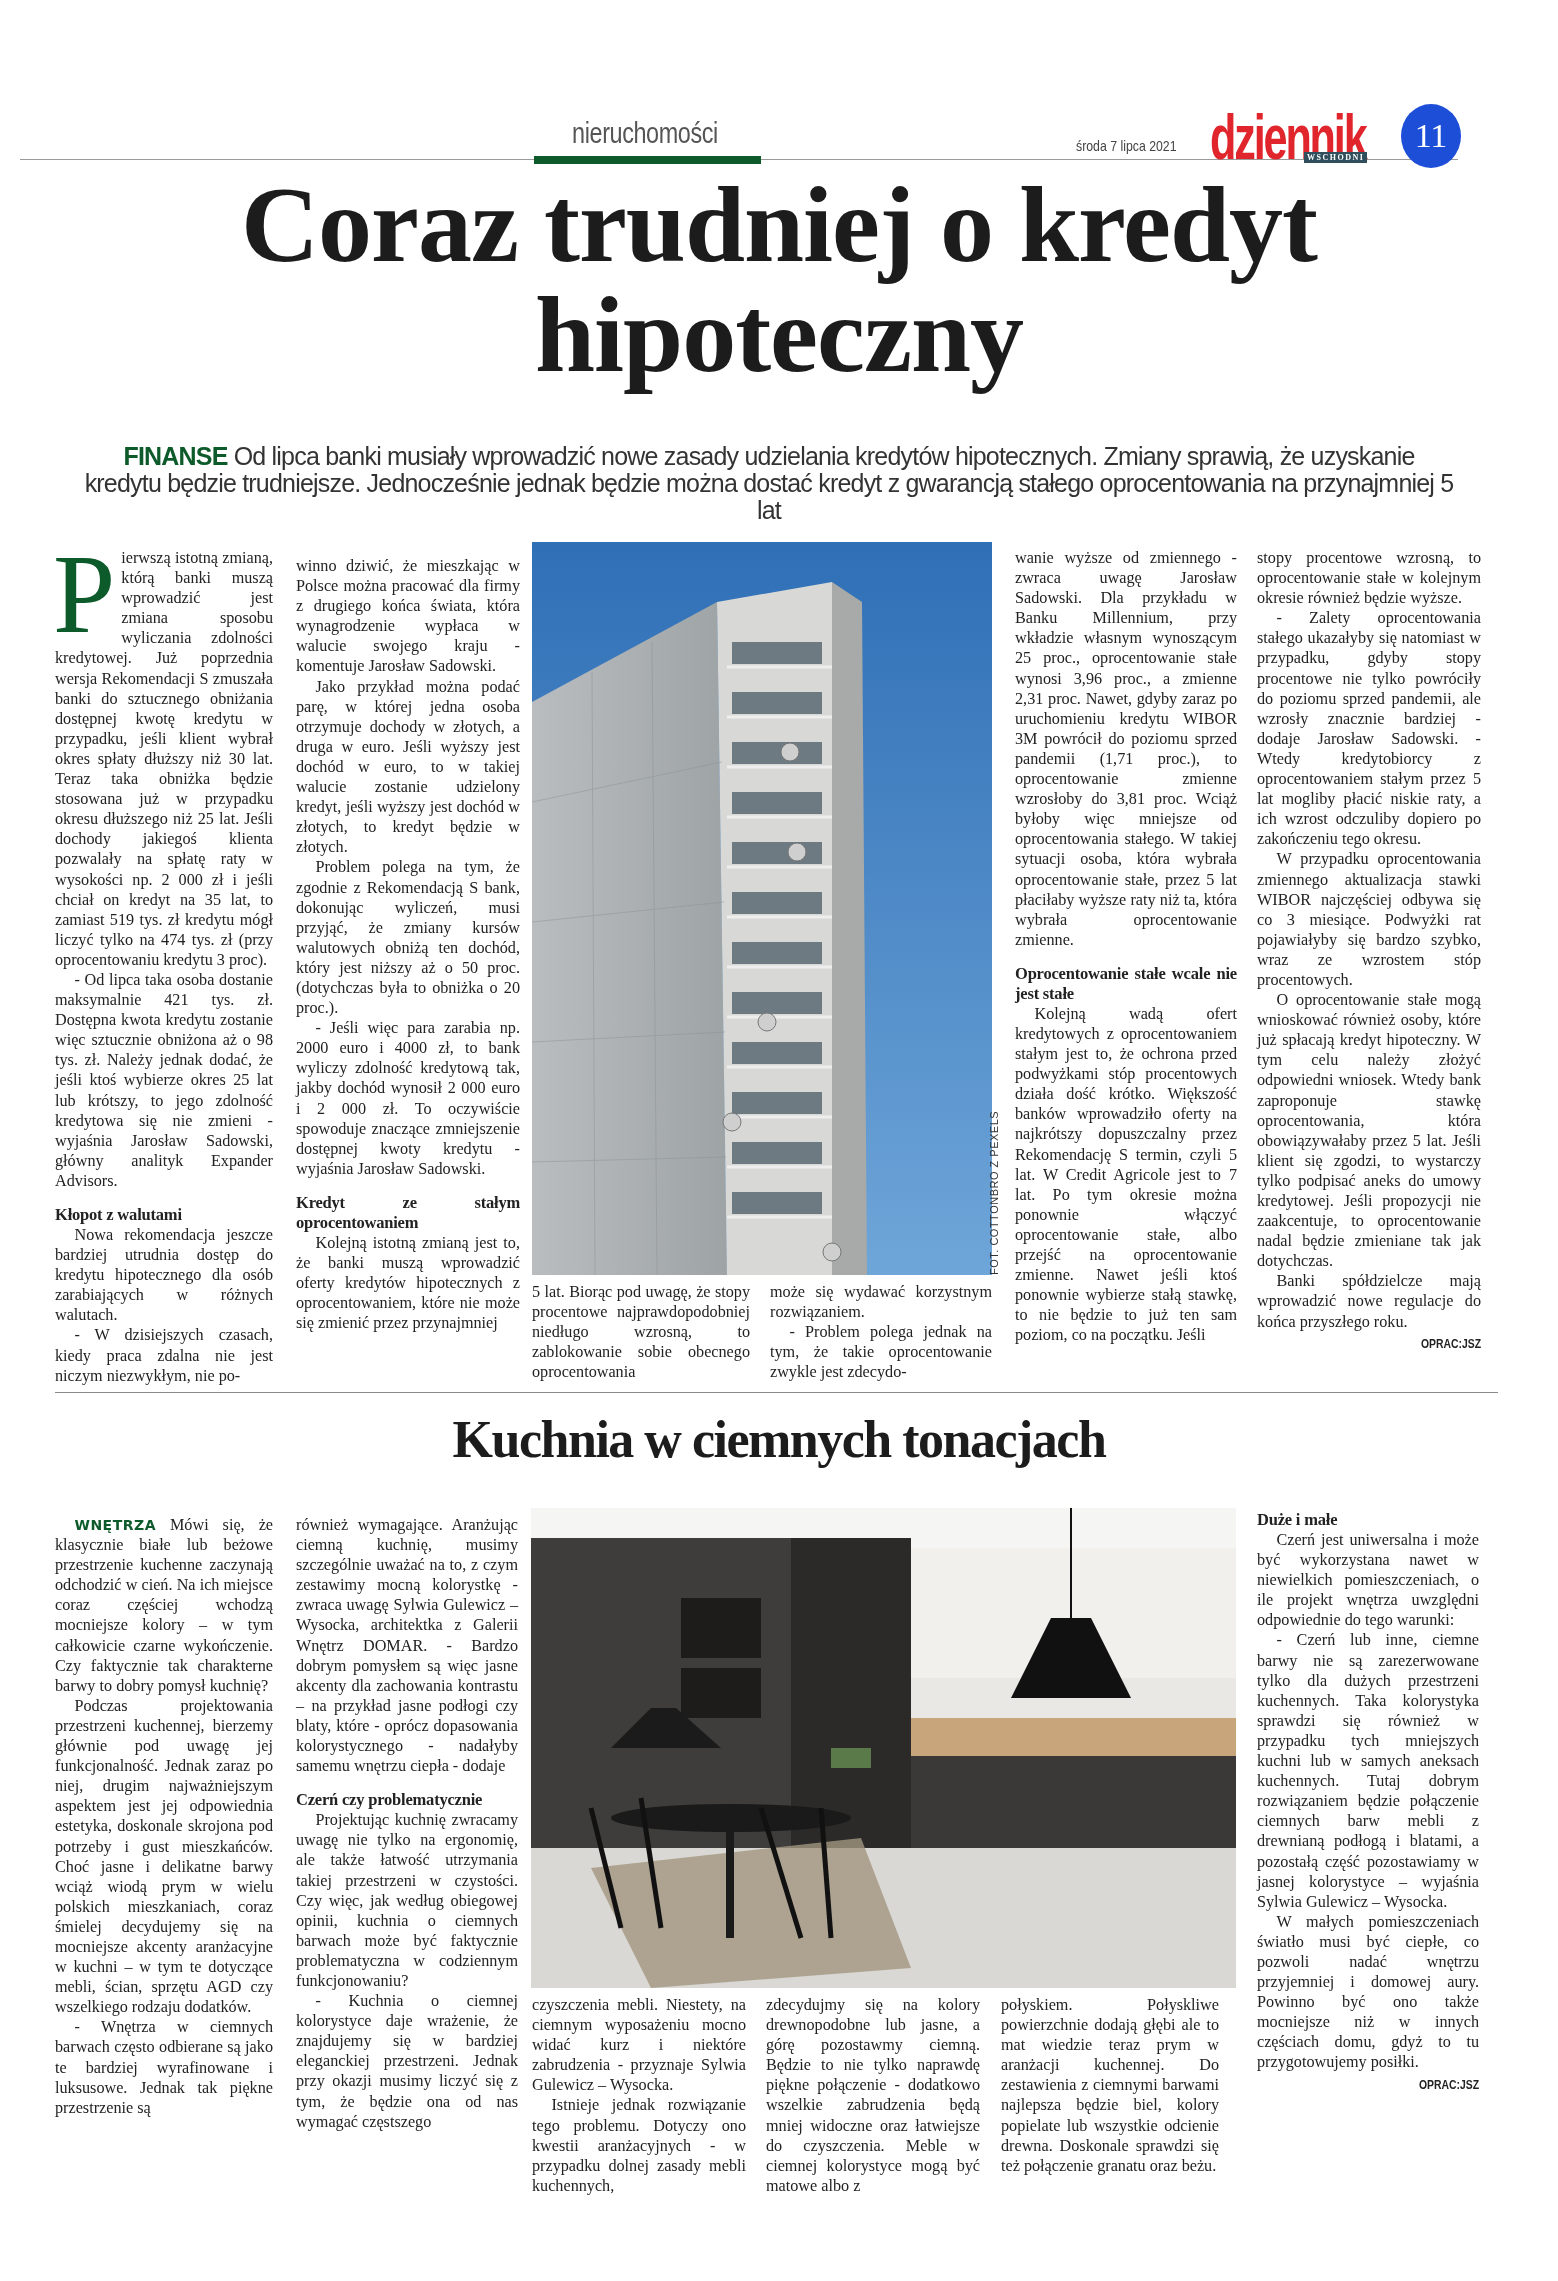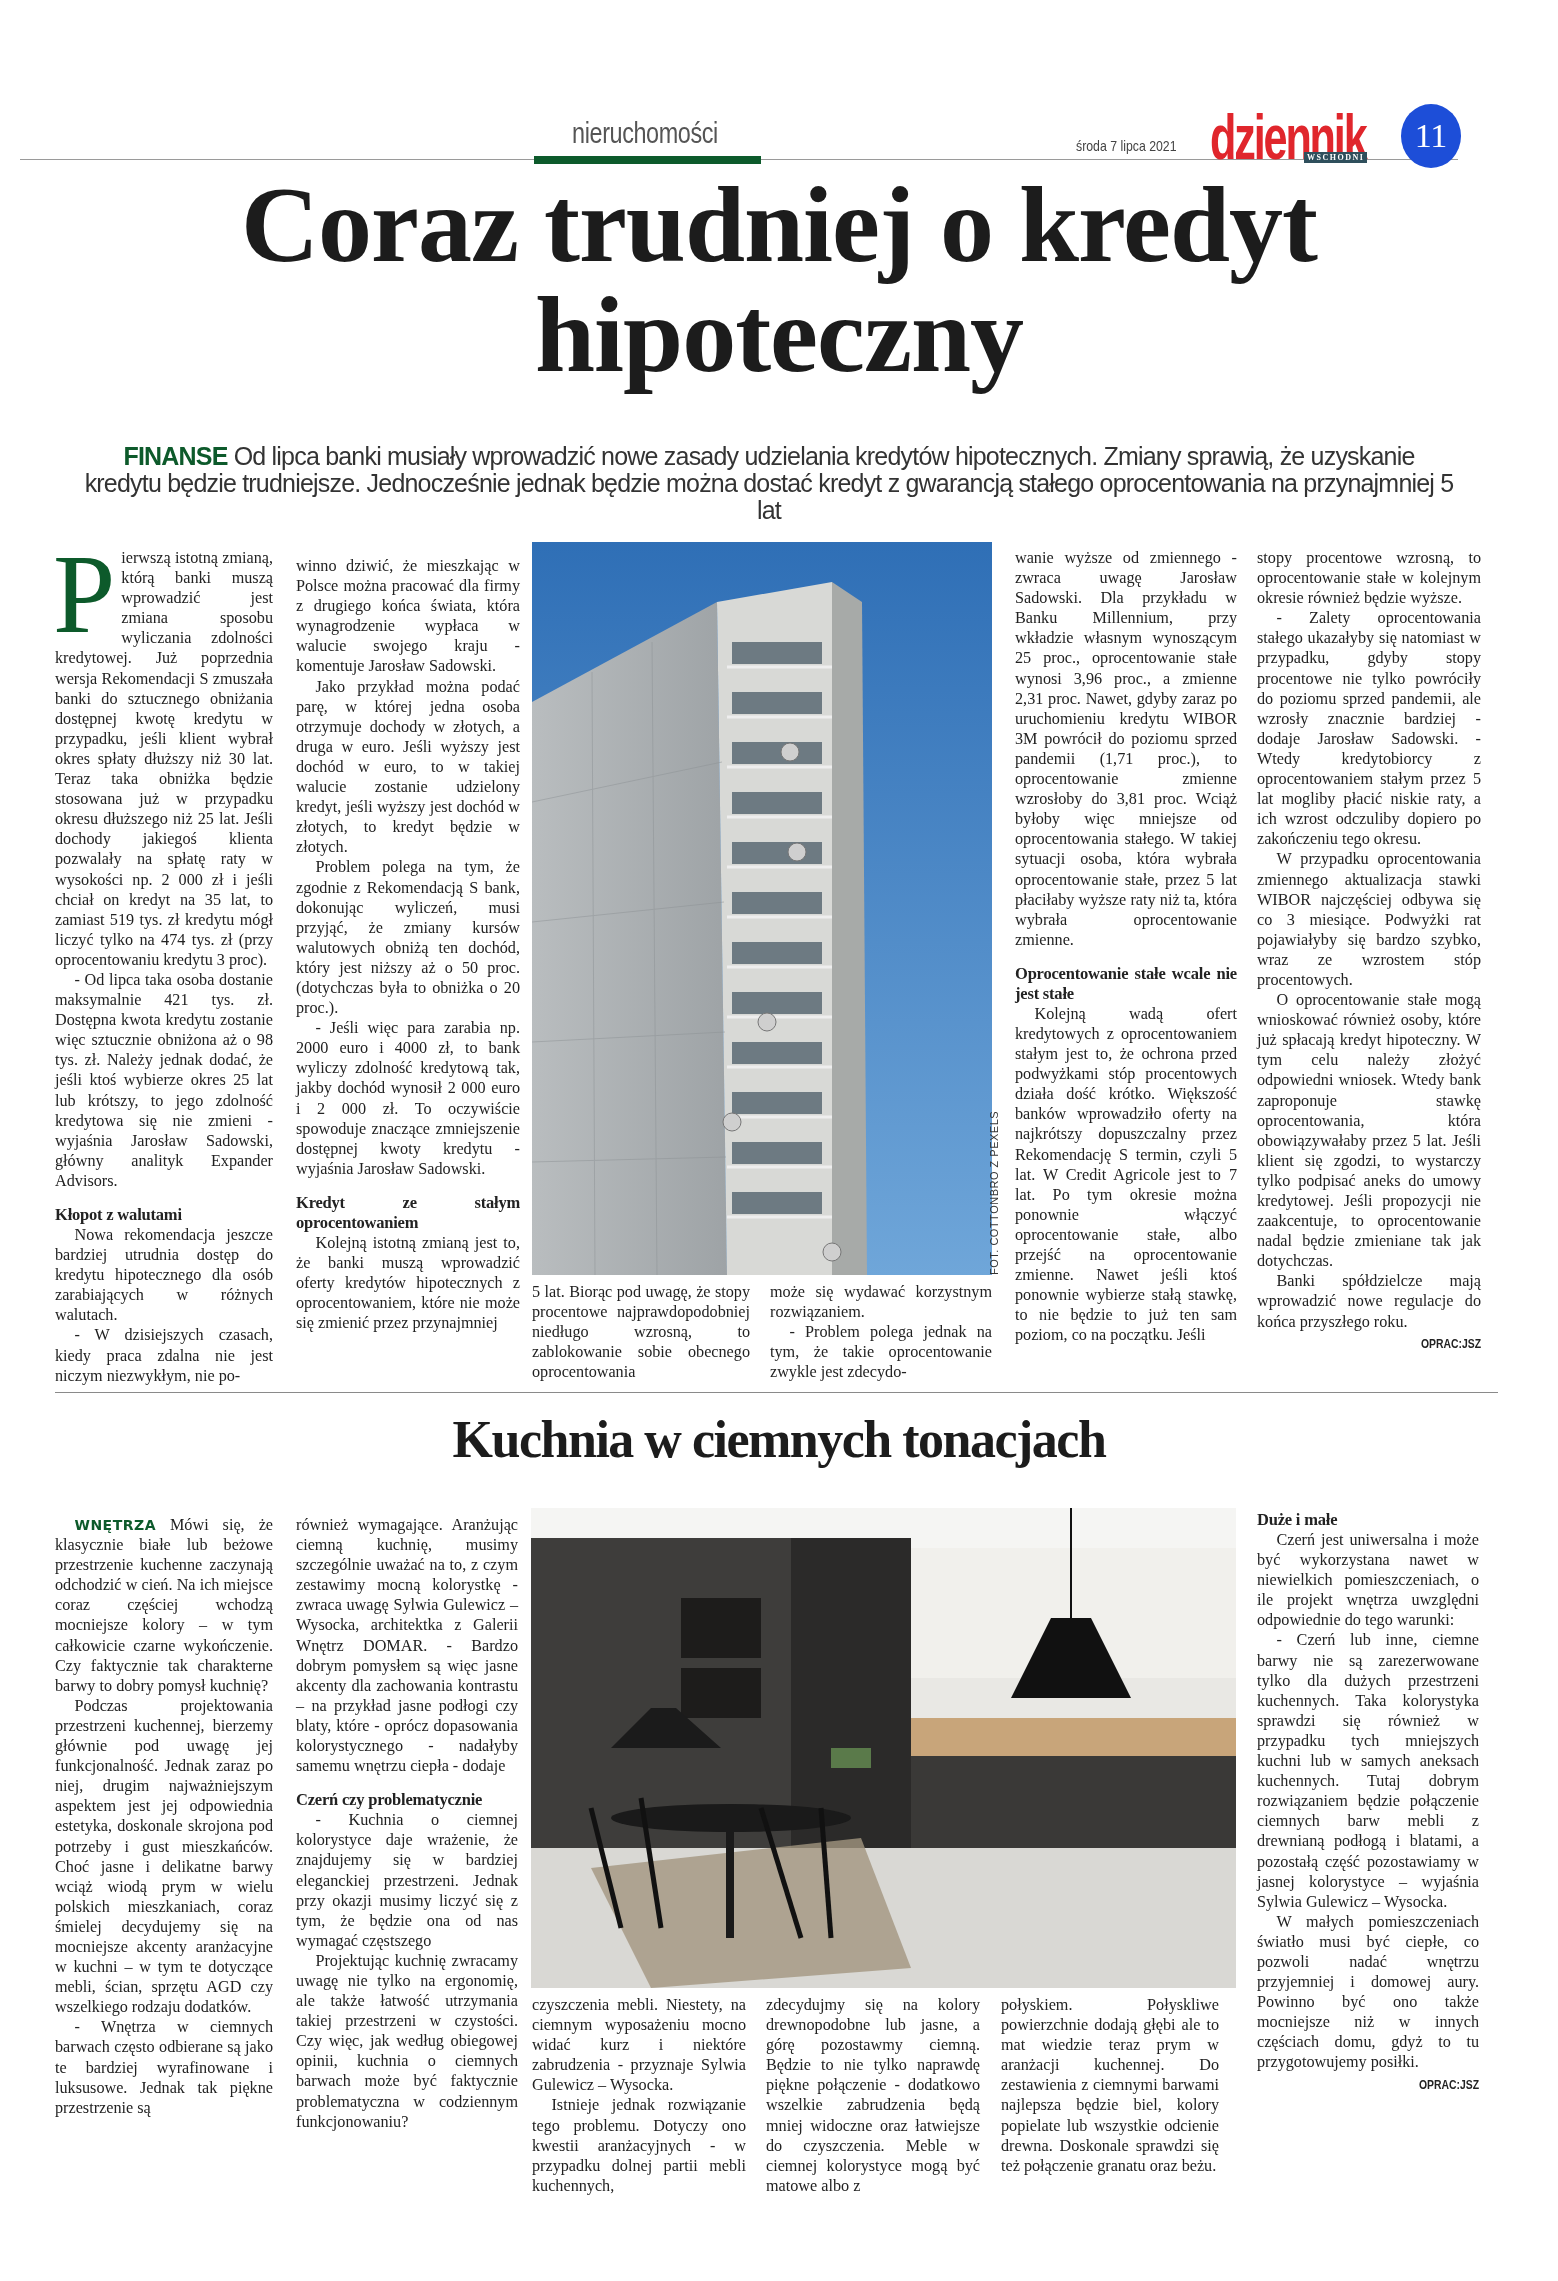--- a/index.html
+++ b/index.html
@@ -174,22 +174,22 @@
 
 <div class="col" style="left:55px; top:1515px; width:218px;">
   <p><span class="kicker2">WNĘTRZA</span><span> Mówi się, że klasycznie białe lub beżowe przestrzenie kuchenne zaczynają odchodzić w cień. Na ich miejsce coraz częściej wchodzą mocniejsze kolory – w tym całkowicie czarne wykończenie. Czy faktycznie tak charakterne barwy to dobry pomysł kuchnię?</span></p>
   <p>Podczas projektowania przestrzeni kuchennej, bierzemy głównie pod uwagę jej funkcjonalność. Jednak zaraz po niej, drugim najważniejszym aspektem jest jej odpowiednia estetyka, doskonale skrojona pod potrzeby i gust mieszkańców. Choć jasne i delikatne barwy wciąż wiodą prym w wielu polskich mieszkaniach, coraz śmielej decydujemy się na mocniejsze akcenty aranżacyjne w kuchni – w tym te dotyczące mebli, ścian, sprzętu AGD czy wszelkiego rodzaju dodatków.</p>
   <p>- Wnętrza w ciemnych barwach często odbierane są jako te bardziej wyrafinowane i luksusowe. Jednak tak piękne przestrzenie są</p>
 </div>
 
 <div class="col" style="left:296px; top:1515px; width:222px;">
   <p class="noindent">również wymagające. Aranżując ciemną kuchnię, musimy szczególnie uważać na to, z czym zestawimy mocną kolorystkę - zwraca uwagę Sylwia Gulewicz – Wysocka, architektka z Galerii Wnętrz DOMAR. - Bardzo dobrym pomysłem są więc jasne akcenty dla zachowania kontrastu – na przykład jasne podłogi czy blaty, które - oprócz dopasowania kolorystycznego - nadałyby samemu wnętrzu ciepła - dodaje</p>
   <h4>Czerń czy problematycznie</h4>
+  <p>Projektując kuchnię zwracamy uwagę nie tylko na ergonomię, ale także łatwość utrzymania takiej przestrzeni w czystości. Czy więc, jak według obiegowej opinii, kuchnia o ciemnych barwach może być faktycznie problematyczna w codziennym funkcjonowaniu?</p>
   <p>- Kuchnia o ciemnej kolorystyce daje wrażenie, że znajdujemy się w bardziej eleganckiej przestrzeni. Jednak przy okazji musimy liczyć się z tym, że będzie ona od nas wymagać częstszego</p>
-  <p>Projektując kuchnię zwracamy uwagę nie tylko na ergonomię, ale także łatwość utrzymania takiej przestrzeni w czystości. Czy więc, jak według obiegowej opinii, kuchnia o ciemnych barwach może być faktycznie problematyczna w codziennym funkcjonowaniu?</p>
 </div>
 
 <div class="photo" style="left:531px; top:1508px; width:705px; height:480px;">
   <svg width="705" height="480" viewBox="0 0 705 480">
     <rect width="705" height="480" fill="#e9e8e4"></rect>
     <rect x="0" y="0" width="705" height="40" fill="#f5f5f3"></rect>
     <rect x="0" y="30" width="260" height="310" fill="#3e3d3b"></rect>
     <rect x="260" y="30" width="120" height="310" fill="#2b2a29"></rect>
     <rect x="380" y="210" width="325" height="40" fill="#c8a57a"></rect>
     <rect x="380" y="248" width="325" height="120" fill="#3a3937"></rect>
@@ -208,21 +208,21 @@
         <path d="M110 290 L130 420"></path>
         <path d="M230 300 L270 430"></path>
         <path d="M290 300 L300 430"></path>
     </g>
     <rect x="300" y="240" width="40" height="20" fill="#5a7a4a"></rect>
   </svg>
 </div>
 
 <div class="col" style="left:532px; top:1995px; width:214px;">
   <p class="noindent">czyszczenia mebli. Niestety, na ciemnym wyposażeniu mocno widać kurz i niektóre zabrudzenia - przyznaje Sylwia Gulewicz – Wysocka.</p>
-  <p>Istnieje jednak rozwiązanie tego problemu. Dotyczy ono kwestii aranżacyjnych - w przypadku dolnej partii mebli kuchennych,</p>
+  <p>Istnieje jednak rozwiązanie tego problemu. Dotyczy ono kwestii aranżacyjnych - w przypadku dolnej zasady mebli kuchennych,</p>
 </div>
 <div class="col" style="left:766px; top:1995px; width:214px;">
   <p class="noindent">zdecydujmy się na kolory drewnopodobne lub jasne, a górę pozostawmy ciemną. Będzie to nie tylko naprawdę piękne połączenie - dodatkowo wszelkie zabrudzenia będą mniej widoczne oraz łatwiejsze do czyszczenia. Meble w ciemnej kolorystyce mogą być matowe albo z</p>
 </div>
 <div class="col" style="left:1001px; top:1995px; width:218px;">
   <p class="noindent">połyskiem. Połyskliwe powierzchnie dodają głębi ale to mat wiedzie teraz prym w aranżacji kuchennej. Do zestawienia z ciemnymi barwami najlepsza będzie biel, kolory popielate lub wszystkie odcienie drewna. Doskonale sprawdzi się też połączenie granatu oraz beżu.</p>
 </div>
 
 <div class="col" style="left:1257px; top:1500px; width:222px;">
   <h4 style="margin-top:10px;">Duże i małe</h4>

